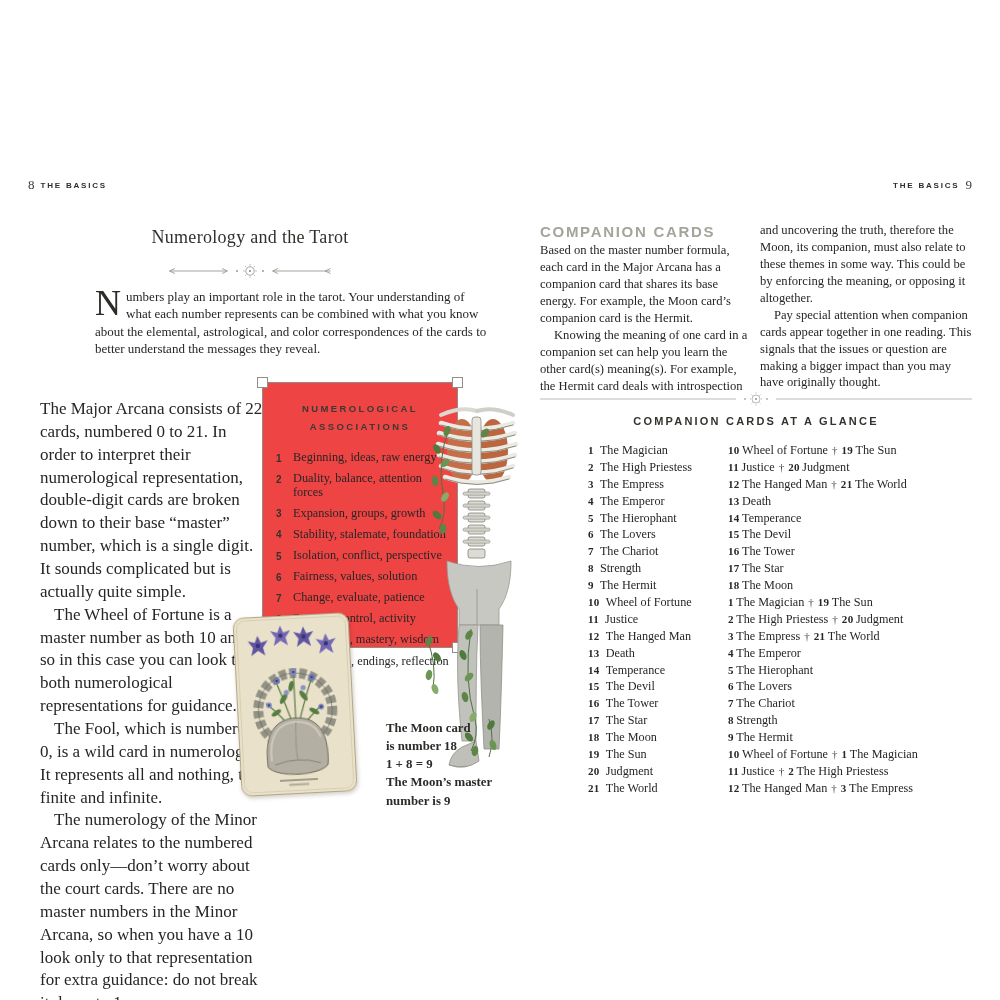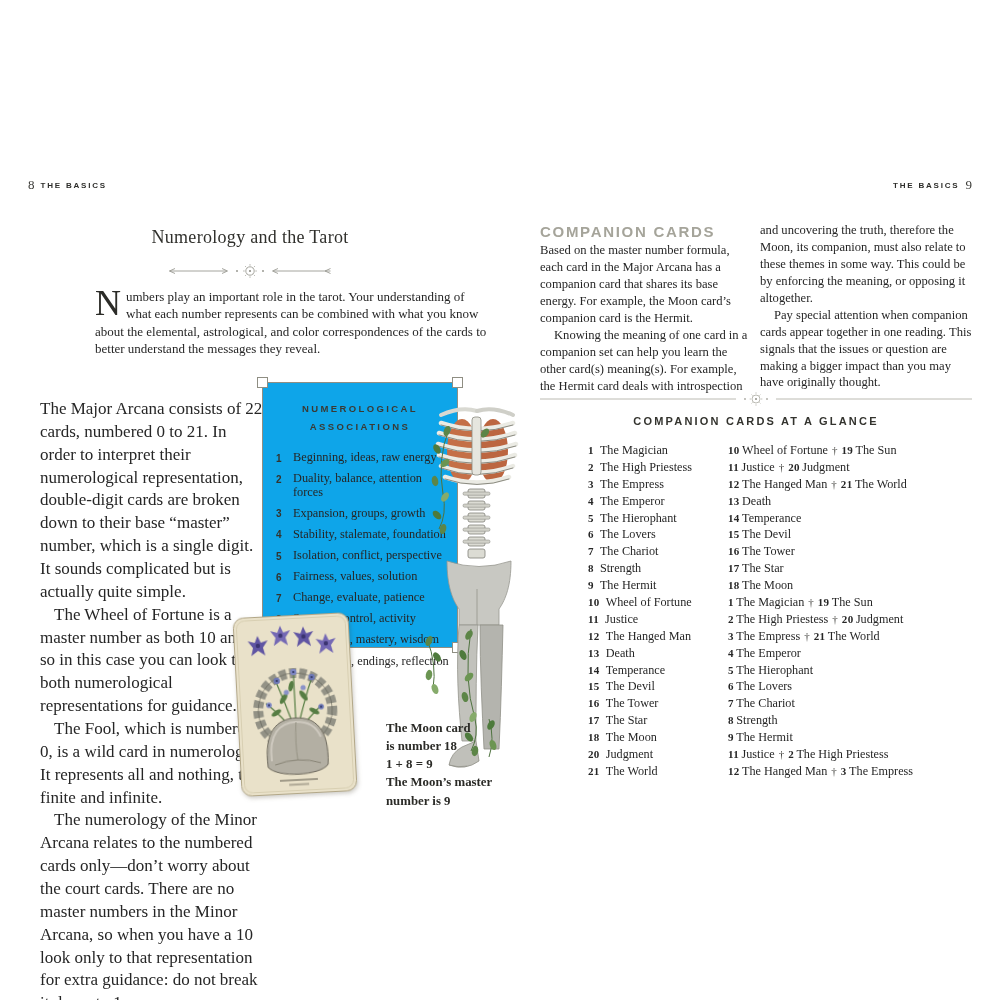--- a/index.html
+++ b/index.html
@@ -24,21 +24,21 @@
   .intro{position:absolute;left:95px;top:288px;width:392px;font-size:13px;line-height:1.33;}
   .dropcap{float:left;font-size:36px;line-height:27px;padding:2px 5px 0 0;color:#2c2c28;}
 
   
   .leftcol{position:absolute;left:40px;top:398px;width:226px;font-size:17px;line-height:1.345;}
   .leftcol p{margin:0;}
   .leftcol p + p{text-indent:14px;}
 
   
   .assoc-box{position:absolute;left:262px;top:382px;width:196px;height:266px;
-             background:#0ea5e9;border:1px solid #8f8e83;box-sizing:border-box;}
+             background:#ef4444;border:1px solid #8f8e83;box-sizing:border-box;}
   .corner{position:absolute;width:9px;height:9px;background:#ffffff;border:1px solid #8f8e83;}
   .c-tl{left:-6px;top:-6px;} .c-tr{right:-6px;top:-6px;}
   .c-bl{left:-6px;bottom:-6px;} .c-br{right:-6px;bottom:-6px;}
   .assoc-title{margin-top:17px;text-align:center;font-family:"Liberation Sans",sans-serif;
                font-weight:bold;font-size:9.5px;letter-spacing:2.4px;color:#3a3a34;line-height:1.9;}
   .assoc-list{margin:15px 6px 0 13px;}
   .assoc-row{display:flex;margin-bottom:7.6px;font-size:12.3px;line-height:1.1;}
   .assoc-row .n{font-family:"Liberation Sans",sans-serif;font-weight:bold;font-size:10px;
                 width:17px;flex:none;padding-top:1.5px;color:#33332e;}
 
@@ -430,20 +430,24 @@
       </div>
       <div class="glance-row">
         <span class="gl-left"><span class="gnum">17</span> The Star</span>
         <span><span class="gnum">8</span> Strength</span>
       </div>
       <div class="glance-row">
         <span class="gl-left"><span class="gnum">18</span> The Moon</span>
         <span><span class="gnum">9</span> The Hermit</span>
       </div>
       <div class="glance-row">
+        <span class="gl-left"><span class="gnum">19</span> The Sun</span>
+        <span><span class="gnum">10</span> Wheel of Fortune<span class="dag">†</span><span class="gnum">1</span> The Magician</span>
+      </div>
+      <div class="glance-row">
         <span class="gl-left"><span class="gnum">20</span> Judgment</span>
         <span><span class="gnum">11</span> Justice<span class="dag">†</span><span class="gnum">2</span> The High Priestess</span>
       </div>
       <div class="glance-row">
         <span class="gl-left"><span class="gnum">21</span> The World</span>
         <span><span class="gnum">12</span> The Hanged Man<span class="dag">†</span><span class="gnum">3</span> The Empress</span>
       </div>
     </div>
 
 </div>

